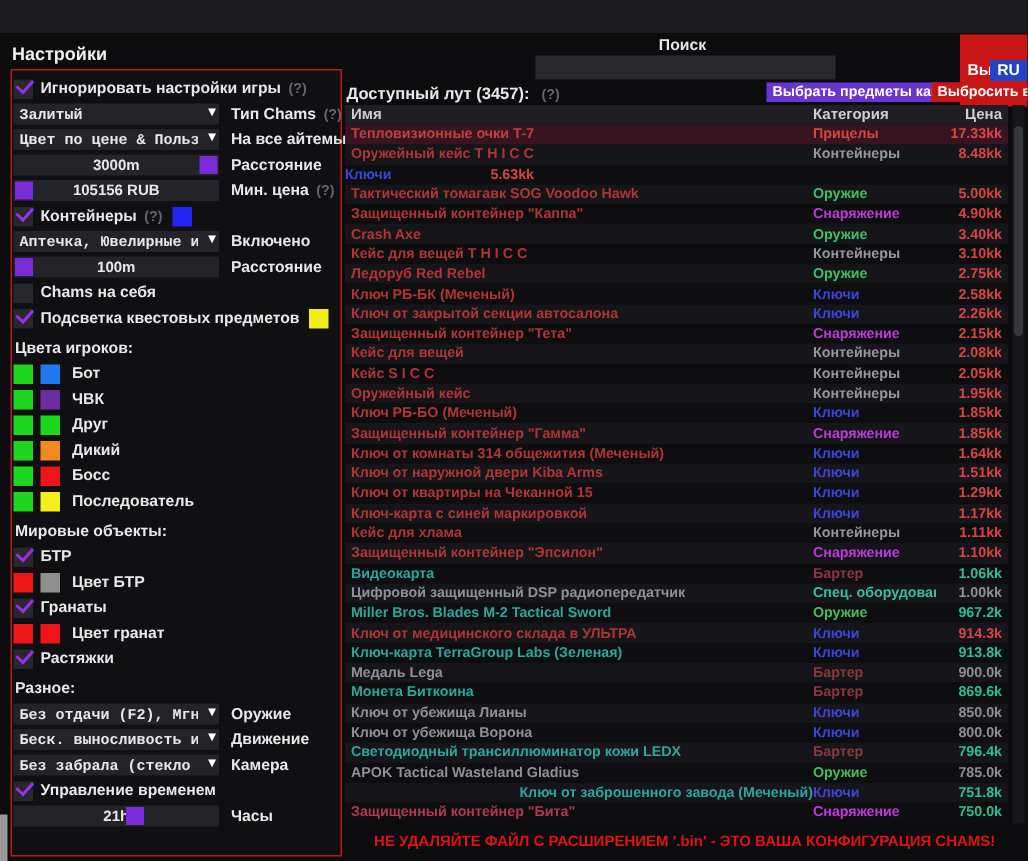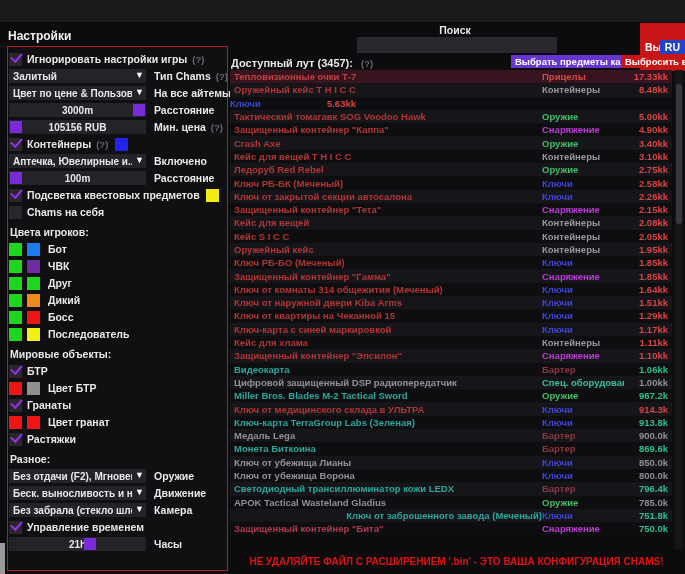--- a/index.html
+++ b/index.html
@@ -14,22 +14,22 @@
   .settings{position:absolute;left:7px;top:27px;width:221px;bottom:0;}
   .settings-title{font-size:12px;color:#f0f0f0;margin:2px 0 3px 1px;}
   .settings-box{border:1px solid #b91c1c;background:#101013;height:calc(100% - 22px);
     display:flex;flex-direction:column;gap:3px;padding:5px 2px 2px 1px;box-sizing:border-box;}
   .row{display:flex;align-items:center;height:14px;flex:none;}
   .checkbox{width:13px;height:13px;background:#27272d;margin-right:5px;position:relative;flex:none;}
   .checkbox.checked::after{content:"";position:absolute;left:2px;top:0px;width:9px;height:5px;
     border-left:2.5px solid #9b2fe8;border-bottom:2.5px solid #9b2fe8;transform:rotate(-48deg);}
   .cb-label{font-size:10.5px;white-space:nowrap;}
   .help{color:#66666e;font-size:9.5px;margin-left:5px;}
-  .dropdown{width:137px;height:14px;background:#232329;display:flex;align-items:center;
-    padding:0 14px 0 4px;box-sizing:border-box;position:relative;flex:none;}
+  .dropdown{width:137px;height:14px;background:#232329;display:flex;align-items:flex-end;
+    padding:0 14px 0 4px;box-sizing:border-box;position:relative;flex:none;font-family:Liberation Mono, monospace;}
   .dd-value{font-size:10px;white-space:nowrap;overflow:hidden;}
   .dd-arrow{position:absolute;right:2px;top:1px;font-size:9px;color:#fff;}
   .slider{width:137px;height:14px;background:#232329;position:relative;flex:none;
     display:flex;align-items:center;justify-content:center;font-size:10px;}
   .grab{position:absolute;top:1px;bottom:1px;width:12px;background:#7a2bd8;}
   .grab.left{left:1px;} .grab.right{right:1px;} .grab.mid{left:55%;}
   .ctl-label{margin-left:8px;font-size:10.5px;white-space:nowrap;}
   .swatch{width:13px;height:13px;flex:none;}
   .swatch + .swatch{margin-left:5px;}
   .swatch-label{margin-left:8px;font-size:10.5px;}
@@ -129,28 +129,28 @@
 
     <div class="row">
       <div class="slider">
         <span>100m</span>
         <div class="grab left"></div>
       </div>
       <span class="ctl-label">Расстояние</span>
     </div>
 
     <div class="row">
+      <div class="checkbox"></div>
+      <span class="cb-label">Chams на себя</span>
+    </div>
+
+    <div class="row">
       <div class="checkbox checked"></div>
       <span class="cb-label">Подсветка квестовых предметов</span>
       <div class="swatch" style="margin-left: 6px; background: rgb(242, 238, 18);"></div>
-    </div>
-
-    <div class="row">
-      <div class="checkbox"></div>
-      <span class="cb-label">Chams на себя</span>
     </div>
 
     <div class="section-label">Цвета игроков:</div>
 
     <div style="display:flex;flex-direction:column;gap:3px;">
 
         <div class="row">
           <div class="swatch" style="background: rgb(31, 214, 31);"></div>
           <div class="swatch" style="background: rgb(31, 123, 237);"></div>
           <span class="swatch-label">Бот</span>
@@ -262,20 +262,25 @@
 <div class="lang-btn">RU</div>
 
 <div class="loot-title">
   <span>Доступный лут (3457):</span>
   <span class="help">(?)</span>
 </div>
 <div class="kappa-btn">Выбрать предметы каппа</div>
 <div class="drop-btn">Выбросить все</div>
 
 <div class="table">
+  <div class="thead">
+    <div class="c-name">Имя</div>
+    <div class="c-cat">Категория</div>
+    <div class="c-price">Цена</div>
+  </div>
   <div>
 
       <div class="trow sel">
         <div class="c-name" style="color: rgb(192, 64, 64);">Тепловизионные очки Т-7</div>
         <div class="c-cat" style="color: rgb(210, 74, 66);">Прицелы</div>
         <div class="c-price" style="color: rgb(224, 69, 69);">17.33kk</div>
       </div>
 
       <div class="trow">
         <div class="c-name" style="color: rgb(176, 54, 54);">Оружейный кейс T H I C C</div>

